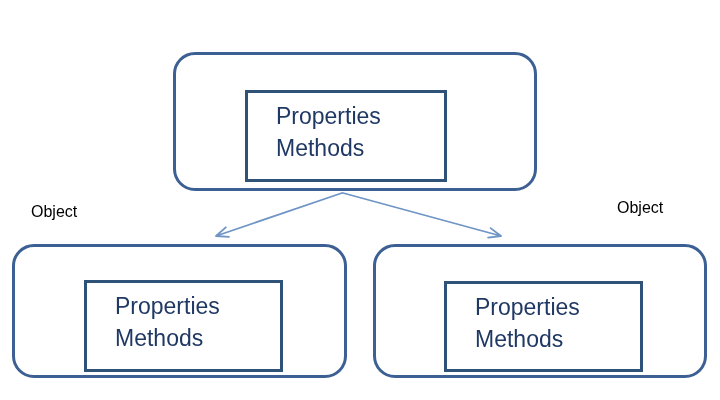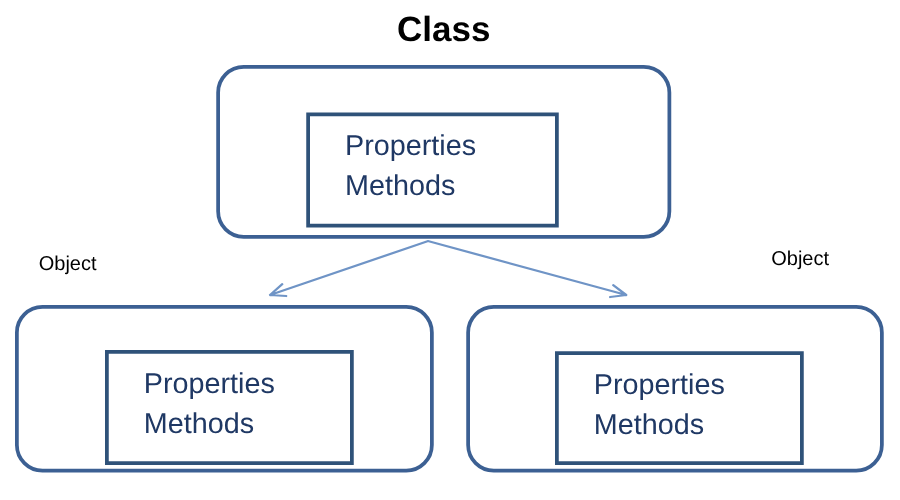--- a/index.html
+++ b/index.html
@@ -77,21 +77,20 @@
     fill: none;
     stroke-linecap: round;
     stroke-linejoin: round;
   }
 </style>
 </head>
 <body>
 
 <div class="canvas">
 
-  <div class="diagram-title">Class</div>
 
   <div class="round-box class-box">
     <div class="inner-box">
       <div>Properties</div>
       <div>Methods</div>
     </div>
   </div>
 
   <svg class="arrows" viewBox="0 0 720 400" aria-hidden="true">
     <path d="M342 193 L216 236 M229 236.8 L216 236 L225.8 227.3"></path>

